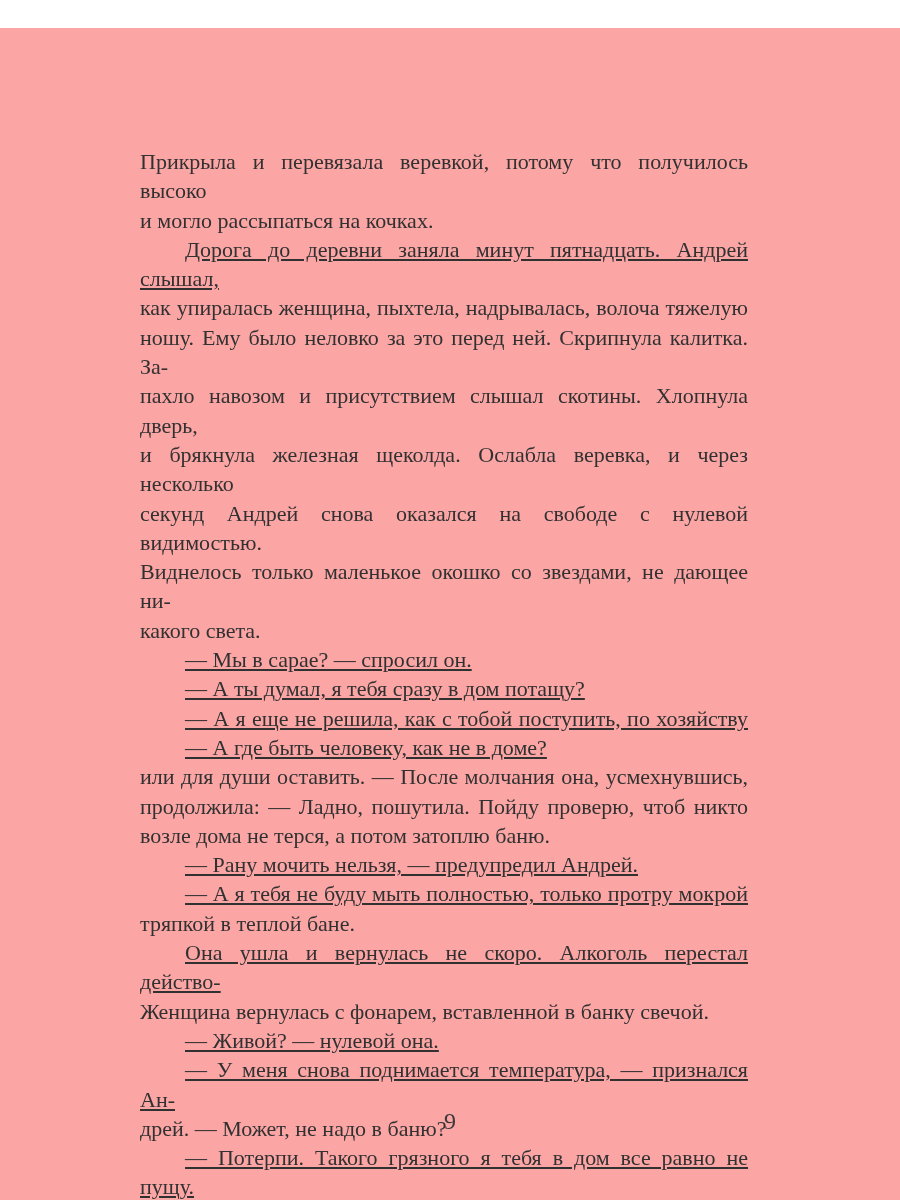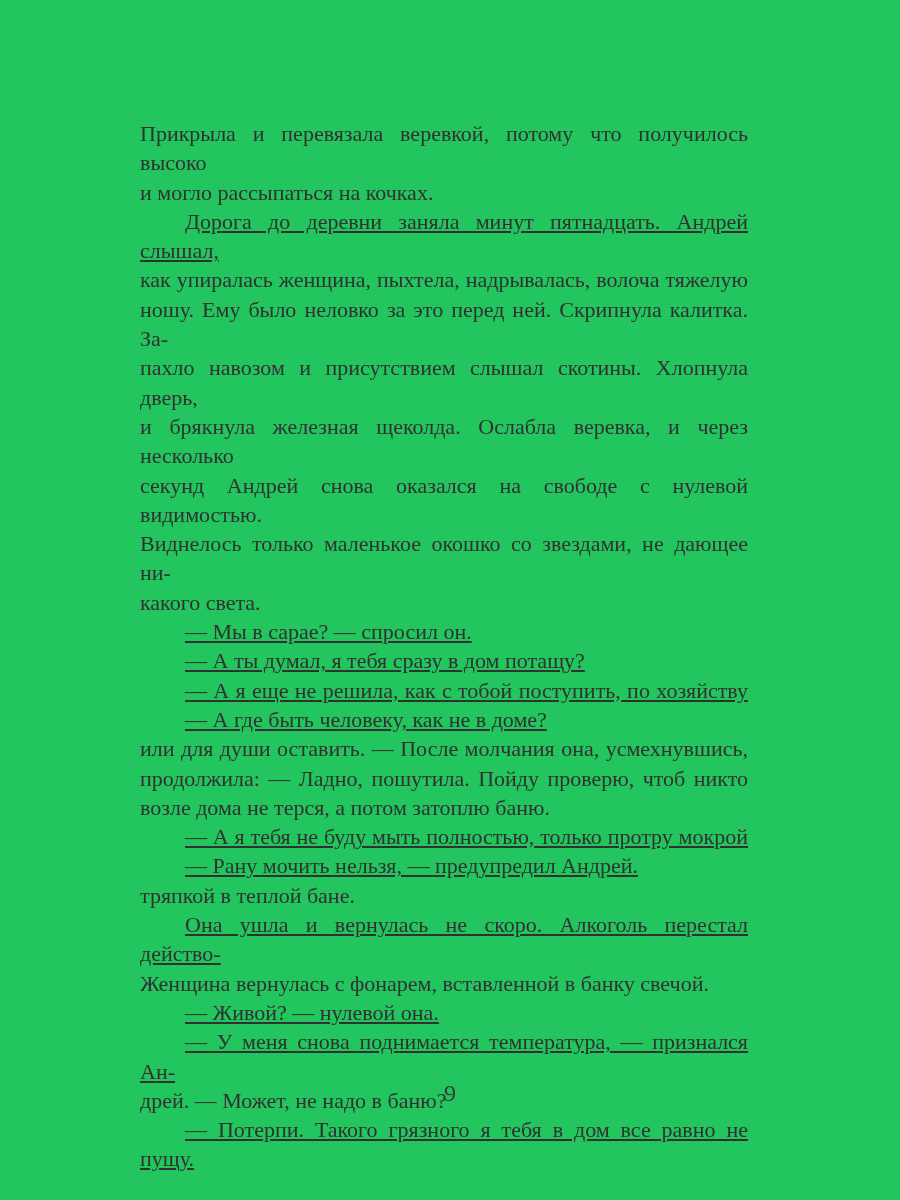--- a/index.html
+++ b/index.html
@@ -11,21 +11,22 @@
     height: 1200px;
     background: #ffffff;
     position: relative;
     overflow: hidden;
     font-family: "Liberation Serif", "DejaVu Serif", serif;
     color: #313131;
   }
   .book-page {
     position: absolute;
     inset: 0;
-    background: #22c55e;
+    background: #fca5a5;
+    margin-top: 28px;
   }
   .text-block {
     position: absolute;
     top: 119px;
     left: 140px;
     width: 608px;
     font-size: 22px;
     line-height: 29.3px;
   }
   .line {
@@ -64,22 +65,22 @@
       <div class="line j">секунд Андрей снова оказался на свободе с нулевой видимостью.</div>
       <div class="line j">Виднелось только маленькое окошко со звездами, не дающее ни-</div>
       <div class="line">какого света.</div>
       <div class="line indent">— Мы в сарае? — спросил он.</div>
       <div class="line indent">— А ты думал, я тебя сразу в дом потащу?</div>
       <div class="line j indent">— А я еще не решила, как с тобой поступить, по хозяйству</div>
       <div class="line indent">— А где быть человеку, как не в доме?</div>
       <div class="line j">или для души оставить. — После молчания она, усмехнувшись,</div>
       <div class="line j">продолжила: — Ладно, пошутила. Пойду проверю, чтоб никто</div>
       <div class="line">возле дома не терся, а потом затоплю баню.</div>
+      <div class="line indent">— Рану мочить нельзя, — предупредил Андрей.</div>
       <div class="line j indent">— А я тебя не буду мыть полностью, только протру мокрой</div>
-      <div class="line indent">— Рану мочить нельзя, — предупредил Андрей.</div>
       <div class="line">тряпкой в теплой бане.</div>
       <div class="line j indent">Она ушла и вернулась не скоро. Алкоголь перестал действо-</div>
       <div class="line">Женщина вернулась с фонарем, вставленной в банку свечой.</div>
       <div class="line indent">— Живой? — нулевой она.</div>
       <div class="line j indent">— У меня снова поднимается температура, — признался Ан-</div>
       <div class="line">дрей. — Может, не надо в баню?</div>
       <div class="line j indent">— Потерпи. Такого грязного я тебя в дом все равно не пущу.</div>
     </div>
   <div class="page-number">9</div>
 </div>

